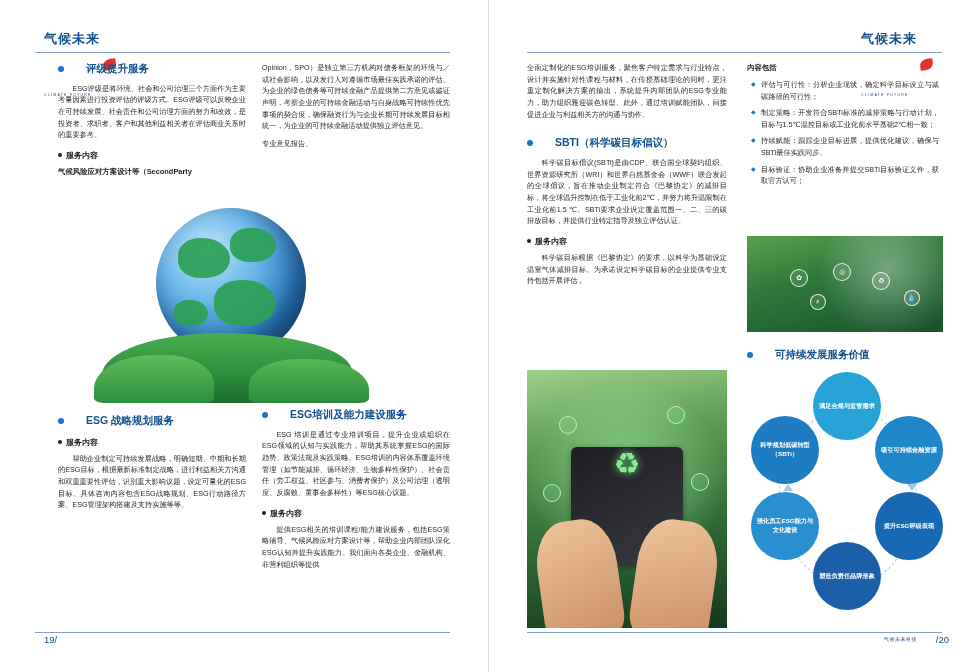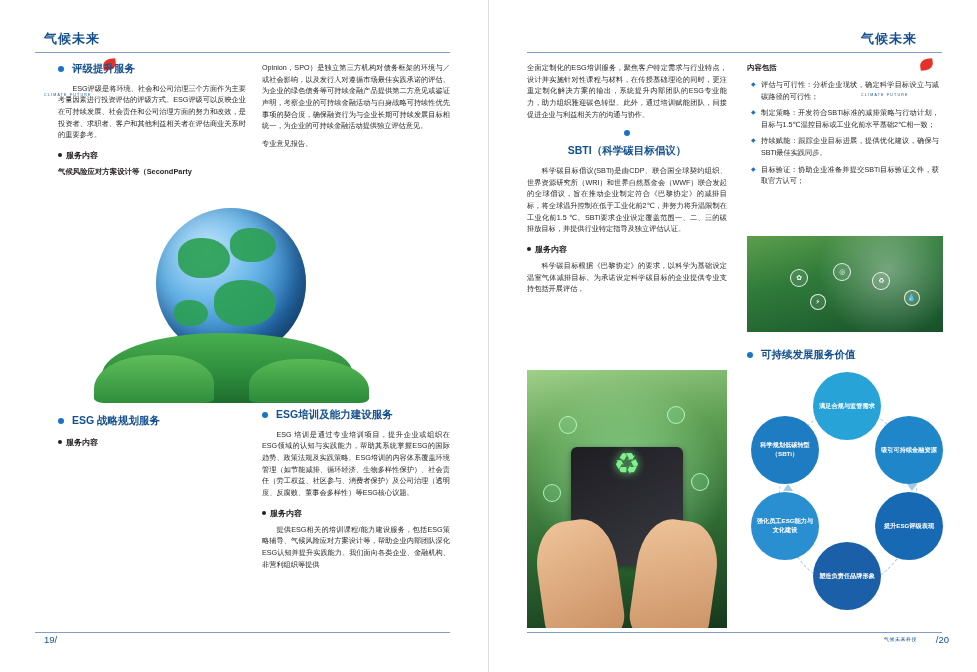--- a/index.html
+++ b/index.html
@@ -19,21 +19,21 @@
   .logo{position:absolute;display:flex;align-items:center;gap:3px;}
   .logo .cn{font-size:13px;font-weight:bold;color:#14508f;letter-spacing:1px;line-height:1;}
   .logo .leaf{width:13px;height:11px;background:#e4322b;border-radius:60% 0 60% 0;display:inline-block;transform:rotate(-8deg);}
   .logo .en{font-size:3.6px;color:#14508f;letter-spacing:1.2px;margin-top:5px;}
   .logo-wrap{display:flex;flex-direction:column;gap:43px;}
 
   
   .col{position:absolute;}
   h3.sec{
     font-size:10.5px;font-weight:bold;color:#14508f;margin:0 0 7px 0;
-    display:flex;align-items:center;gap:8px;line-height:1.3;
+    display:flex;align-items:center;gap:22px;line-height:1.3;
   }
   h3.sec .dot{width:6px;height:6px;border-radius:50%;background:#1a74c4;flex:none;display:inline-block;}
   h4.sub{
     font-size:8px;font-weight:bold;color:#231f20;margin:9px 0 5px 0;
     display:flex;align-items:center;gap:4px;
   }
   h4.sub .dot{width:4px;height:4px;border-radius:50%;background:#231f20;flex:none;display:inline-block;}
   p.body{
     font-size:7.2px;line-height:1.62;margin:0 0 6px 0;color:#231f20;
     text-align:justify;text-justify:inter-ideograph;text-indent:2em;
@@ -186,20 +186,21 @@
 
     <div class="col" style="left:58px;top:414px;width:188px;">
       <h3 class="sec">
         <span class="dot"></span>
         <span>ESG 战略规划服务</span>
       </h3>
       <h4 class="sub">
         <span class="dot"></span>
         <span>服务内容</span>
       </h4>
+      <p class="body">帮助企业制定可持续发展战略，明确短期、中期和长期的ESG目标，根据最新标准制定战略，进行利益相关方沟通和双重重要性评估，识别重大影响议题，设定可量化的ESG目标。具体咨询内容包含ESG战略规划、ESG行动路径方案、ESG管理架构搭建及支持实施等等。</p>
     </div>
 
     <div class="col" style="left:262px;top:408px;width:188px;">
       <h3 class="sec">
         <span class="dot"></span>
         <span>ESG培训及能力建设服务</span>
       </h3>
       <p class="body">ESG 培训是通过专业培训项目，提升企业或组织在ESG领域的认知与实践能力，帮助其系统掌握ESG的国际趋势、政策法规及实践策略。ESG培训的内容体系覆盖环境管理（如节能减排、循环经济、生物多样性保护）、社会责任（劳工权益、社区参与、消费者保护）及公司治理（透明度、反腐败、董事会多样性）等ESG核心议题。</p>
       <h4 class="sub">
         <span class="dot"></span>
@@ -223,21 +224,21 @@
       <span class="logo-wrap">
         <span class="cn">气候未来</span>
         <span class="en">CLIMATE FUTURE</span>
       </span>
       <span class="leaf"></span>
     </div>
 
     <div class="col" style="left:38px;top:62px;width:200px;">
       <p class="body noind">全面定制化的ESG培训服务，聚焦客户特定需求与行业特点，设计并实施针对性课程与材料，在传授基础理论的同时，更注重定制化解决方案的输出，系统提升内部团队的ESG专业能力，助力组织雅迎碳色转型。此外，通过培训赋能团队，间接促进企业与利益相关方的沟通与协作。</p>
 
-      <h3 class="sec" style="margin-top:10px;flex-direction:column;">
+      <h3 class="sec" style="margin-top:16px;">
         <span class="dot"></span>
         <span>SBTI（科学碳目标倡议）</span>
       </h3>
       <p class="body">科学碳目标倡议(SBTi)是由CDP、联合国全球契约组织、世界资源研究所（WRI）和世界自然基金会（WWF）联合发起的全球倡议，旨在推动企业制定符合《巴黎协定》的减排目标，将全球温升控制在低于工业化前2℃，并努力将升温限制在工业化前1.5 ℃。SBTi要求企业设定覆盖范围一、二、三的碳排放目标，并提供行业特定指导及独立评估认证。</p>
       <h4 class="sub">
         <span class="dot"></span>
         <span>服务内容</span>
       </h4>
       <p class="body">科学碳目标根据《巴黎协定》的要求，以科学为基础设定温室气体减排目标。为承诺设定科学碳目标的企业提供专业支持包括开展评估，</p>
     </div>

